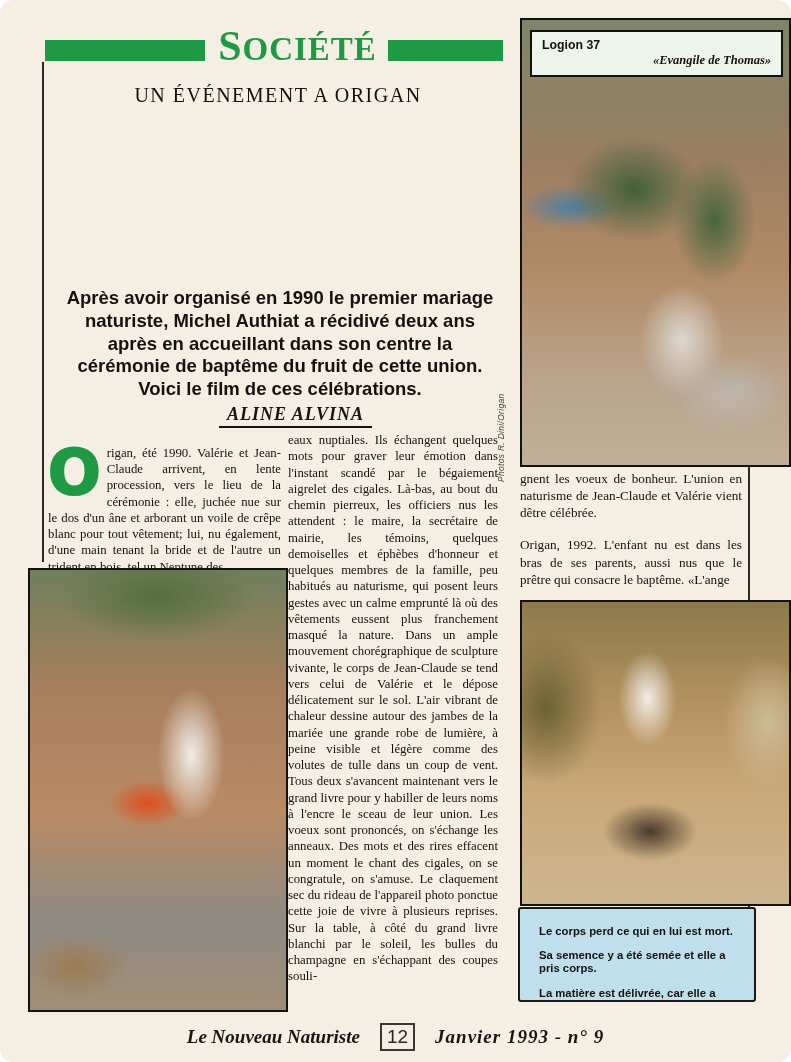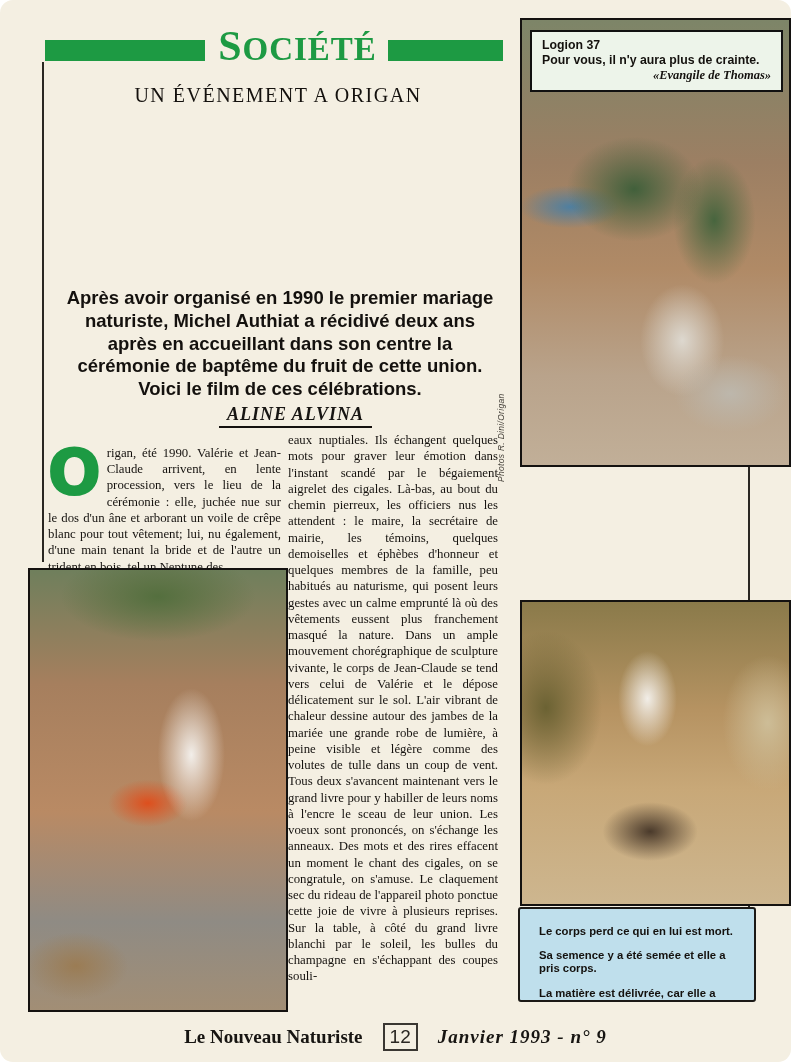--- a/index.html
+++ b/index.html
@@ -127,21 +127,21 @@
     text-align:right;font-family:"Liberation Serif",serif;
     font-style:italic;font-weight:bold;font-size:10.8px;line-height:1.15;margin-top:1px;
   }
   .italic-phrase{font-style:italic;}
   
   .footer{
     position:absolute;left:40px;top:1023px;width:711px;
     display:flex;justify-content:center;align-items:center;gap:20px;
     font-size:19px;
   }
-  .footer-magazine{font-weight:bold;}
+  .footer-magazine{font-style:italic;font-weight:bold;}
   .footer-pagebox{
     border:2px solid #3a3732;padding:0 5px;line-height:24px;
     font-size:19px;color:#2a2722;font-family:"Liberation Sans",sans-serif;
   }
   .footer-issue{font-style:italic;font-weight:bold;letter-spacing:1px;}
 </style>
 </head>
 <body>
 
 <div class="page">
@@ -159,30 +159,33 @@
   <div class="byline-wrap">
     <span class="byline">ALINE ALVINA</span>
   </div>
 
   <p class="col col1">
     <span class="dropcap">O</span><span>rigan, été 1990. Valérie et Jean-Claude arrivent, en lente procession, vers le lieu de la cérémonie : elle, juchée nue sur le dos d'un âne et arborant un voile de crêpe blanc pour tout vêtement; lui, nu également, d'une main tenant la bride et de l'autre un trident en bois, tel un Neptune des</span>
   </p>
 
   <div class="col col2">eaux nuptiales. Ils échangent quelques mots pour graver leur émotion dans l'instant scandé par le bégaiement aigrelet des cigales. Là-bas, au bout du chemin pierreux, les officiers nus les attendent : le maire, la secrétaire de mairie, les témoins, quelques demoiselles et éphèbes d'honneur et quelques membres de la famille, peu habitués au naturisme, qui posent leurs gestes avec un calme emprunté là où des vêtements eussent plus franchement masqué la nature. Dans un ample mouvement chorégraphique de sculpture vivante, le corps de Jean-Claude se tend vers celui de Valérie et le dépose délicatement sur le sol. L'air vibrant de chaleur dessine autour des jambes de la mariée une grande robe de lumière, à peine visible et légère comme des volutes de tulle dans un coup de vent. Tous deux s'avancent maintenant vers le grand livre pour y habiller de leurs noms à l'encre le sceau de leur union. Les voeux sont prononcés, on s'échange les anneaux. Des mots et des rires effacent un moment le chant des cigales, on se congratule, on s'amuse. Le claquement sec du rideau de l'appareil photo ponctue cette joie de vivre à plusieurs reprises. Sur la table, à côté du grand livre blanchi par le soleil, les bulles du champagne en s'échappant des coupes souli-</div>
 
+  <div class="col col3">
+    <p class="para1">gnent les voeux de bonheur. L'union en naturisme de Jean-Claude et Valérie vient dêtre célébrée.</p>
+    <p class="para2">Origan, 1992. L'enfant nu est dans les bras de ses parents, aussi nus que le prêtre qui consacre le baptême. «L'ange</p>
+  </div>
 
   <div class="photo-credit">Photos R. Dini/Origan</div>
 
   <div class="right-rule seg1"></div>
   <div class="right-rule seg2"></div>
 
   <div class="photo photo-top-right">
     <div class="logion-box">
       <p class="logion-title">Logion 37</p>
-      <p>Pour vous, il n'y aura plus de crainte.</p>
       <p class="logion-attrib">«Evangile de Thomas»</p>
     </div>
   </div>
 
   <div class="photo photo-left"></div>
 
   <div class="photo photo-mid-right"></div>
 
   <div class="quote-box">
     <p>Le corps perd ce qui en lui est mort.</p>

